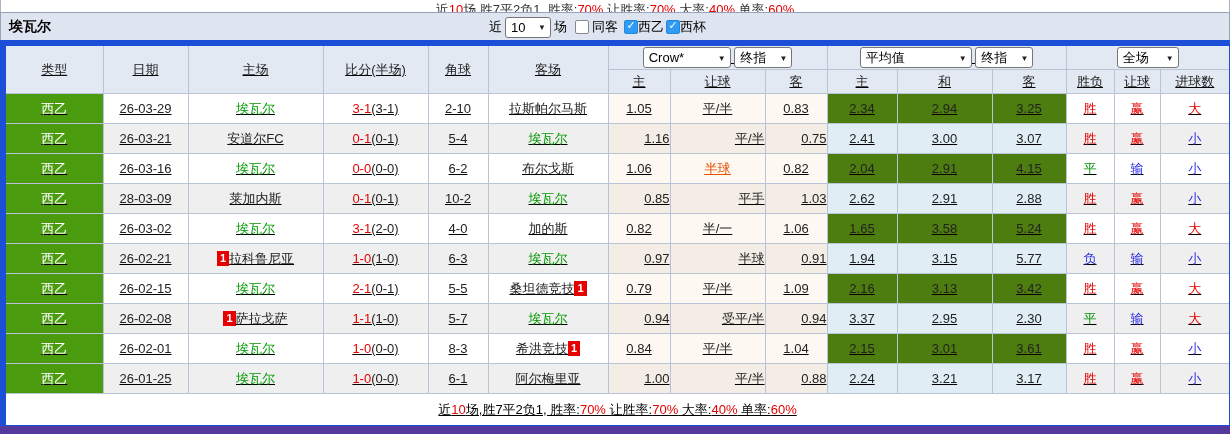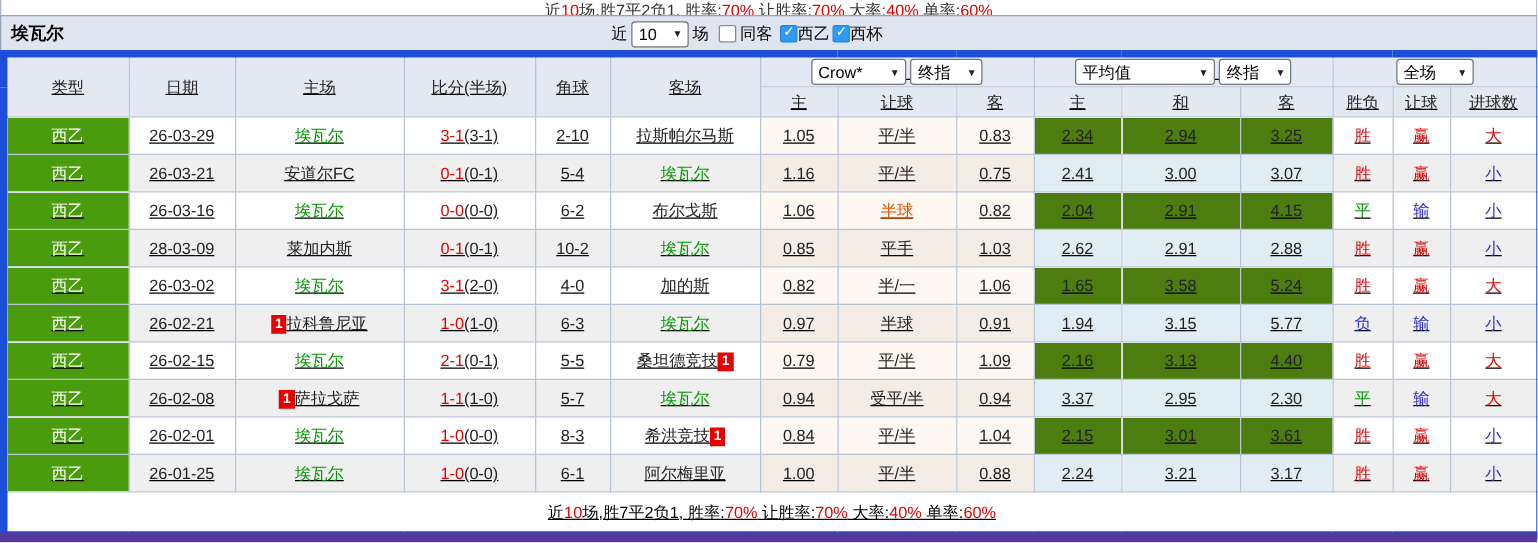--- a/index.html
+++ b/index.html
@@ -26,21 +26,21 @@
   .cb.on{background:#2f9bf4;border-color:#2287dd;}
   .cb.on::after{content:"✓";position:absolute;left:1.5px;top:-2px;color:#fff;font-size:11px;font-weight:bold;}
 
   
   table{width:1230px;border-collapse:collapse;table-layout:fixed;}
   th,td{border:1px solid #b9c3d6;font-size:13px;font-weight:normal;text-align:center;vertical-align:middle;padding:0;color:#222;overflow:hidden;white-space:nowrap;}
   table{border:6px solid #1d4ed8;text-decoration:underline;}
   thead th{background:#e3e9f3;height:23px;}
   tbody td{height:29px;background:#fff;}
   tr.even td{background:#efefef;}
-  td.c1{background:#fdf8f1;} tr.even td.c1{background:#f3ede5;}
+  td.c1{background:#fdf8f1;} tr.even td.c1{background:#f3ede5;text-align:right;}
   td.c2{background:#4d7c0f;} tr.even td.c2{background:#e0edf4;}
   td.league{background:#4a9b0e;color:#fff;}
   tr.even td.league{background:#4a9b0e;}
   td.summary{height:31px;background:#fff;font-size:13px;color:#000;}
 
   .t-red{color:#e60000;}
   .t-blue{color:#2b2be0;}
   .t-green{color:#079307;}
   .t-team{color:#009900;}
   .ft{color:#e60000;}
@@ -95,21 +95,21 @@
     </colgroup>
     <thead>
       <tr>
         <th rowspan="2">类型</th>
         <th rowspan="2">日期</th>
         <th rowspan="2">主场</th>
         <th rowspan="2">比分(半场)</th>
         <th rowspan="2">角球</th>
         <th rowspan="2">客场</th>
         <th colspan="3">
-          <span class="sel"><select style="width:76px;"><option>Crow*</option></select></span>
+          <span class="sel"><select style="width:88px;"><option>Crow*</option></select></span>
           <span class="sel"><select style="width:58px;"><option>终指</option></select></span>
         </th>
         <th colspan="3">
           <span class="sel"><select style="width:112px;"><option>平均值</option></select></span>
           <span class="sel"><select style="width:58px;"><option>终指</option></select></span>
         </th>
         <th colspan="3">
           <span class="sel"><select style="width:62px;"><option>全场</option></select></span>
         </th>
       </tr>
@@ -233,21 +233,21 @@
     <td>26-02-15</td>
     <td><span class="t-team">埃瓦尔</span></td>
     <td><span class="ft">2-1</span><span class="ht">(0-1)</span></td>
     <td>5-5</td>
     <td><span>桑坦德竞技</span><span class="rc show">1</span></td>
     <td class="c1">0.79</td>
     <td class="c1">平/半</td>
     <td class="c1">1.09</td>
     <td class="c2">2.16</td>
     <td class="c2">3.13</td>
-    <td class="c2">4.40</td>
+    <td class="c2">3.42</td>
     <td class="t-red">胜</td>
     <td class="t-red">赢</td>
     <td class="t-red">大</td>
   </tr>
         <tr class="even">
     <td class="league">西乙</td>
     <td>26-02-08</td>
     <td><span class="rc show">1</span><span>萨拉戈萨</span></td>
     <td><span class="ft">1-1</span><span class="ht">(1-0)</span></td>
     <td>5-7</td>

